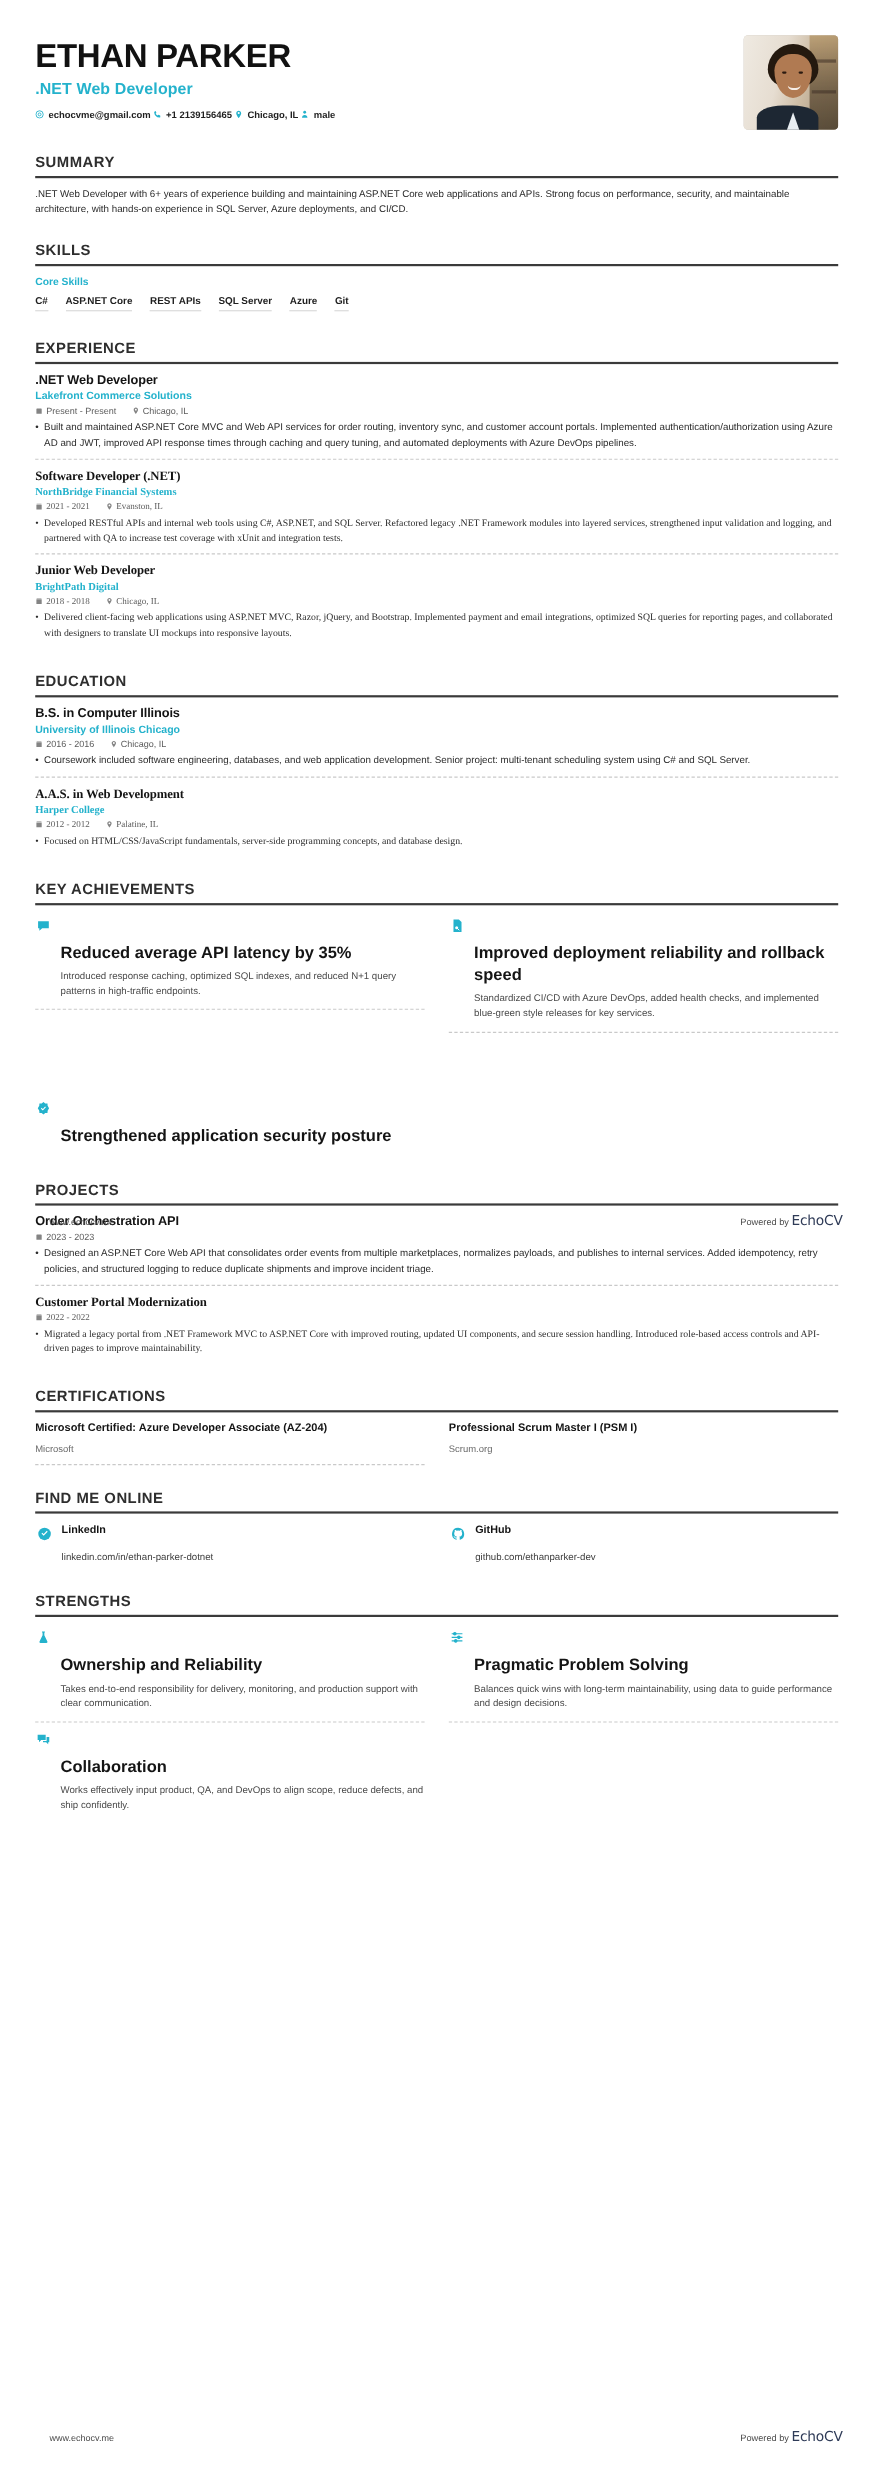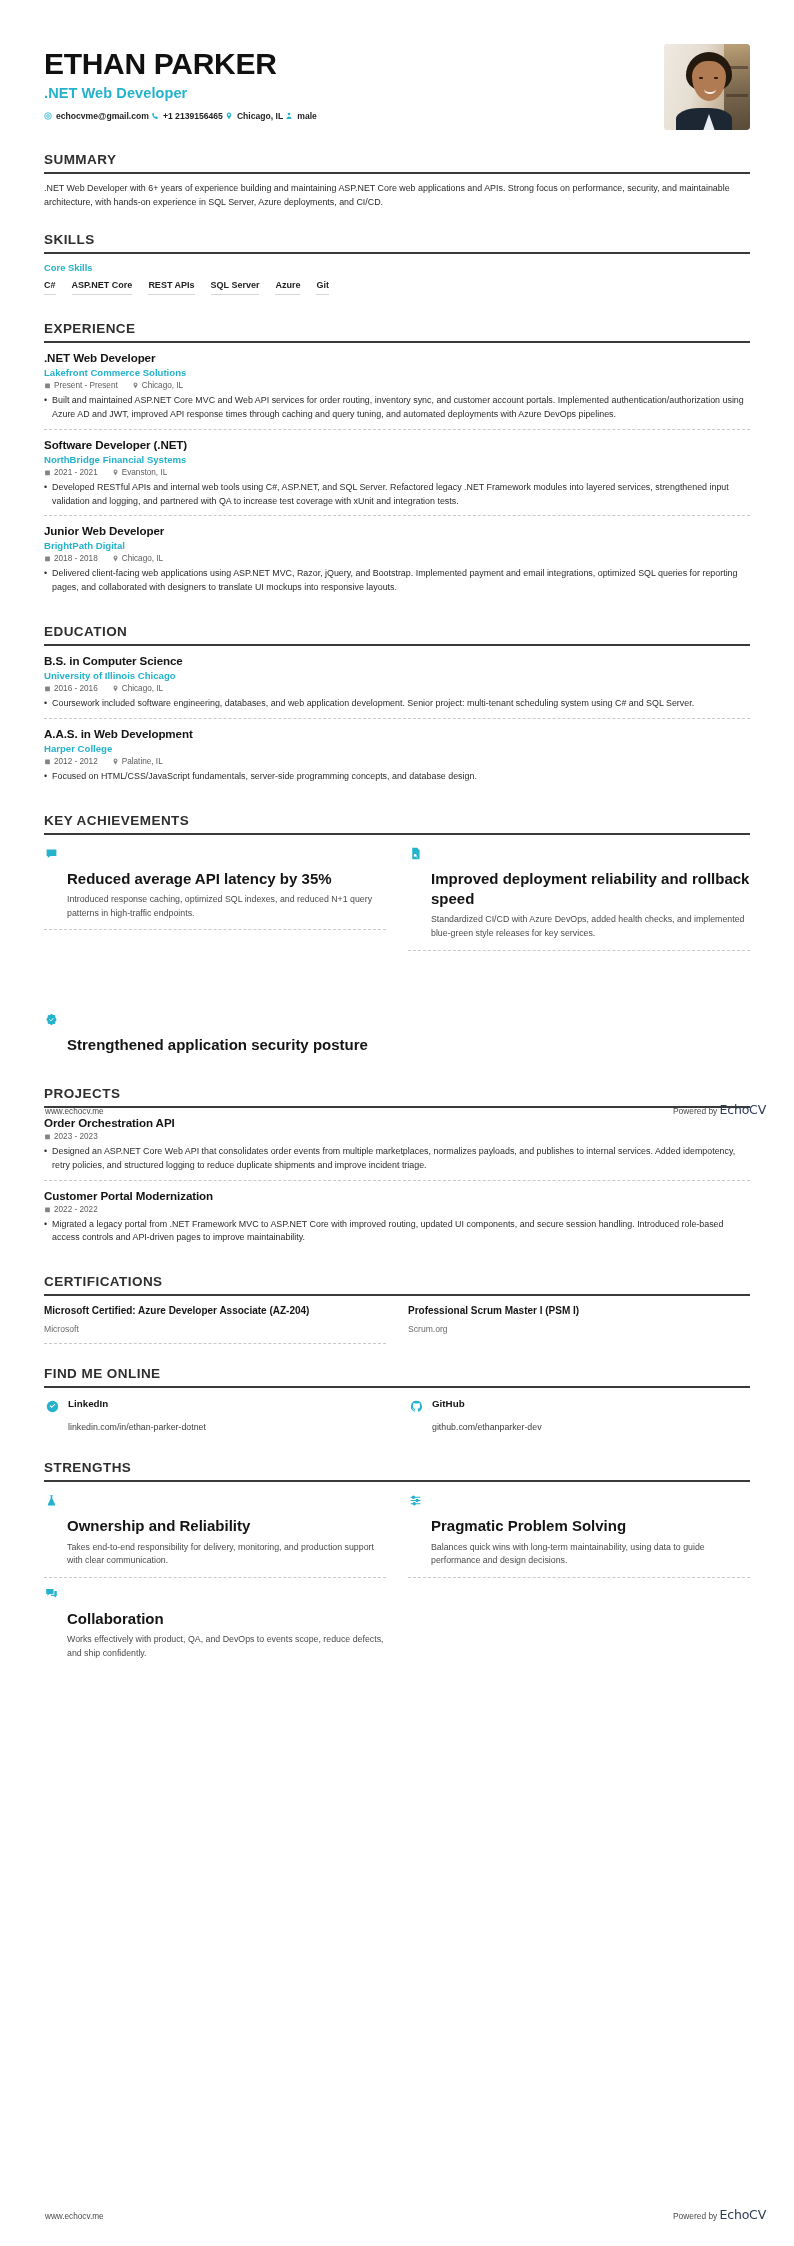--- a/index.html
+++ b/index.html
@@ -7,21 +7,21 @@
     width: 794px;
     background: #ffffff;
     font-family: "Liberation Sans", sans-serif;
     color: #1a1a1a;
   }
   .page {
     position: relative;
     width: 794px;
     min-height: 2246px;
     background: #fff;
-    padding: 16px;
+    padding: 4px;
   }
   .inner { padding: 0 28px; }
 
   
   .header {
     display: flex;
     align-items: flex-start;
     justify-content: space-between;
     padding: 28px 28px 0 28px;
   }
@@ -142,21 +142,21 @@
     font-size: 9px;
     font-weight: 700;
     color: #1f1f1f;
     padding-bottom: 4px;
     border-bottom: 1.6px solid #d7d7d7;
     margin-bottom: 4px;
   }
 
   
   .entry { padding-bottom: 7px; }
-  .entry + .entry { border-top: 1px dashed #c9c9c9; padding-top: 8px; }
+  .entry + .entry { border-top: 1px dashed #c9c9c9; padding-top: 8px; font-family: Liberation Serif, serif; }
   .entry-title {
     font-size: 11.6px;
     font-weight: 700;
     color: #141414;
     letter-spacing: -0.1px;
   }
   .entry-org {
     margin-top: 3px;
     font-size: 9.6px;
     font-weight: 700;
@@ -430,21 +430,21 @@
           </div>
         </div>
       </div>
     </div>
 
     <div class="section">
       <div class="section-title">EDUCATION</div>
       <div class="section-rule"></div>
 
       <div class="entry">
-        <div class="entry-title">B.S. in Computer Science</div>
+        <div class="entry-title">B.S. in Computer Illinois</div>
         <div class="entry-org">University of Illinois Chicago</div>
         <div class="entry-meta">
           <span class="mi">
             <svg width="7" height="7" viewBox="0 0 16 16" fill="currentColor">
                 <path d="M3 2h10v1H3zM2.5 4h11v10h-11zm1.5 2h2v2H4zm3.5 0h2v2h-2zm3.5 0h2v2h-2zM4 9.5h2v2H4zm3.5 0h2v2h-2zm3.5 0h2v2h-2z"></path>
               </svg>
             <span>2016 - 2016</span>
           </span>
           <span class="mi">
             <svg width="7" height="7" viewBox="0 0 16 16" fill="currentColor">
@@ -656,21 +656,21 @@
           <div class="dashed-sep"></div>
           <div class="card" style="padding-top:8px;">
             <span class="card-icon">
               <svg width="13" height="13" viewBox="0 0 16 16" fill="currentColor">
                   <path d="M1.5 2.5h9v6h-5l-2.5 2.3V8.5h-1.5z"></path>
                   <path d="M11.5 5h3v6h-1.2v2.1L11 11H7.5V9.5h4z"></path>
                 </svg>
             </span>
             <div>
               <div class="card-title">Collaboration</div>
-              <div class="card-desc">Works effectively with product, QA, and DevOps to events scope, reduce defects, and ship confidently.</div>
+              <div class="card-desc">Works effectively input product, QA, and DevOps to align scope, reduce defects, and ship confidently.</div>
             </div>
           </div>
         </div>
 
         <div>
           <div class="card">
             <span class="card-icon">
               <svg width="13" height="13" viewBox="0 0 16 16" fill="none" stroke="currentColor" stroke-width="1.3">
                   <path d="M2 4h12M2 8h12M2 12h12"></path>
                   <circle cx="5.5" cy="4" r="1.4" fill="currentColor"></circle>

